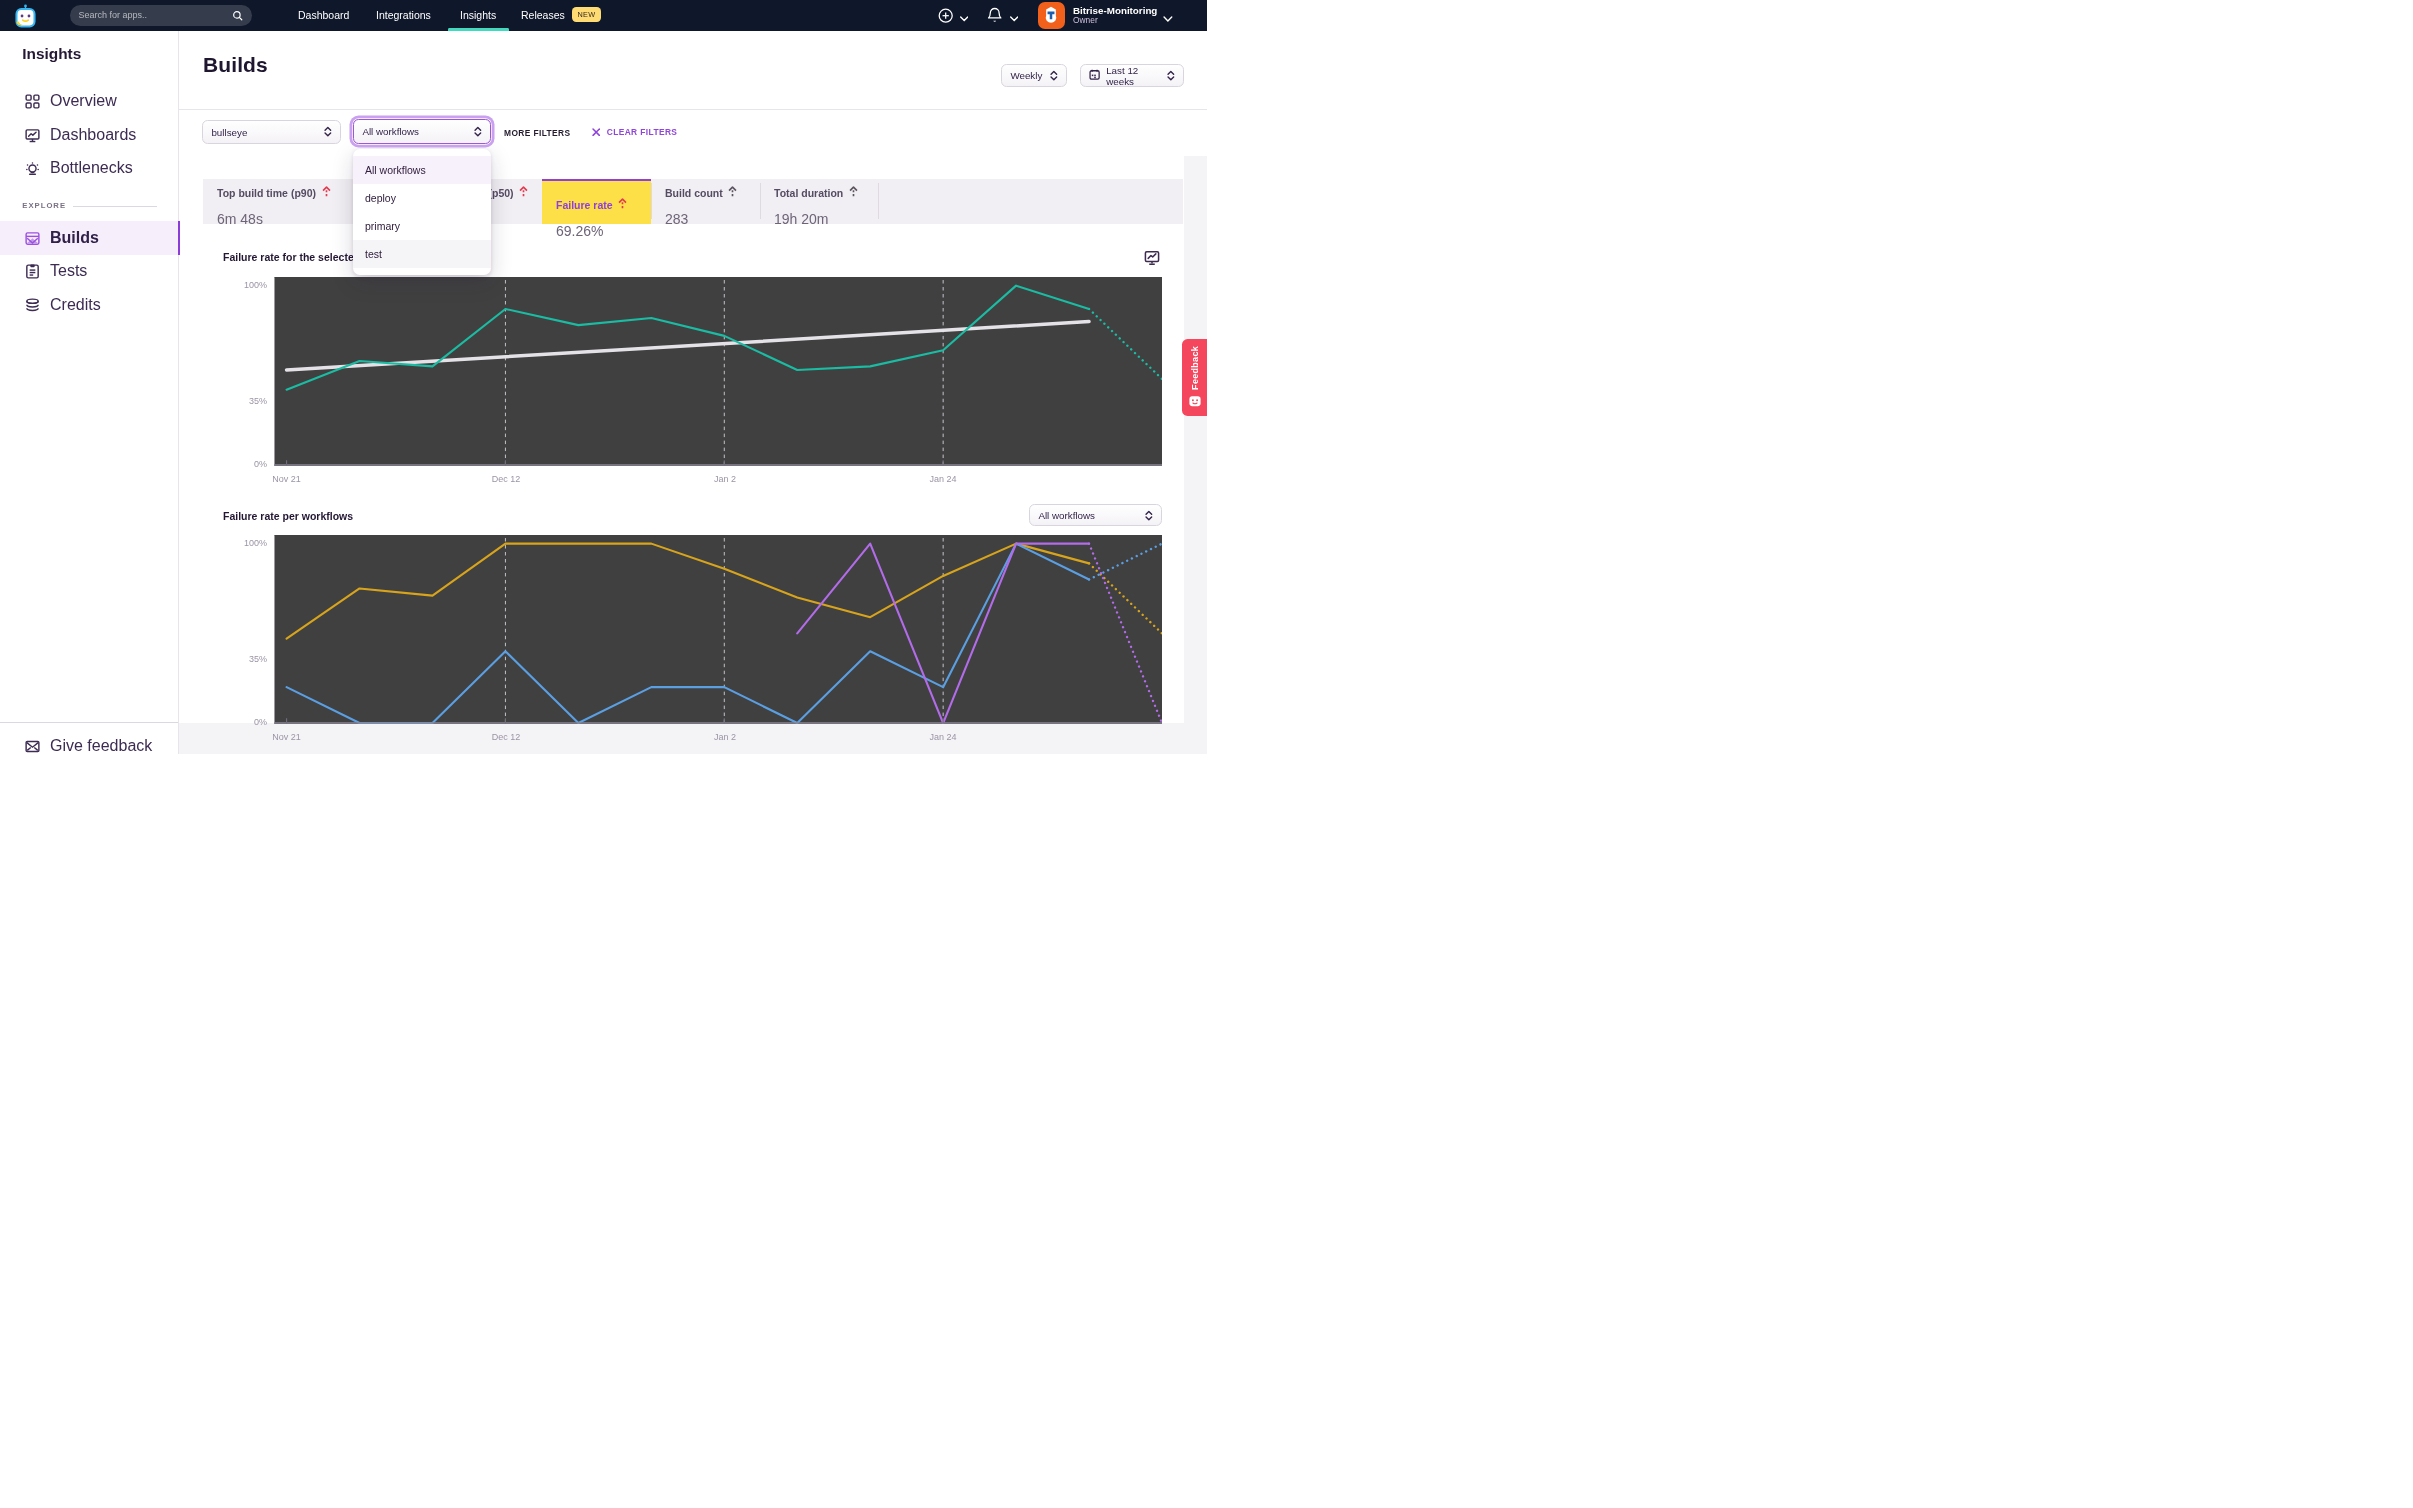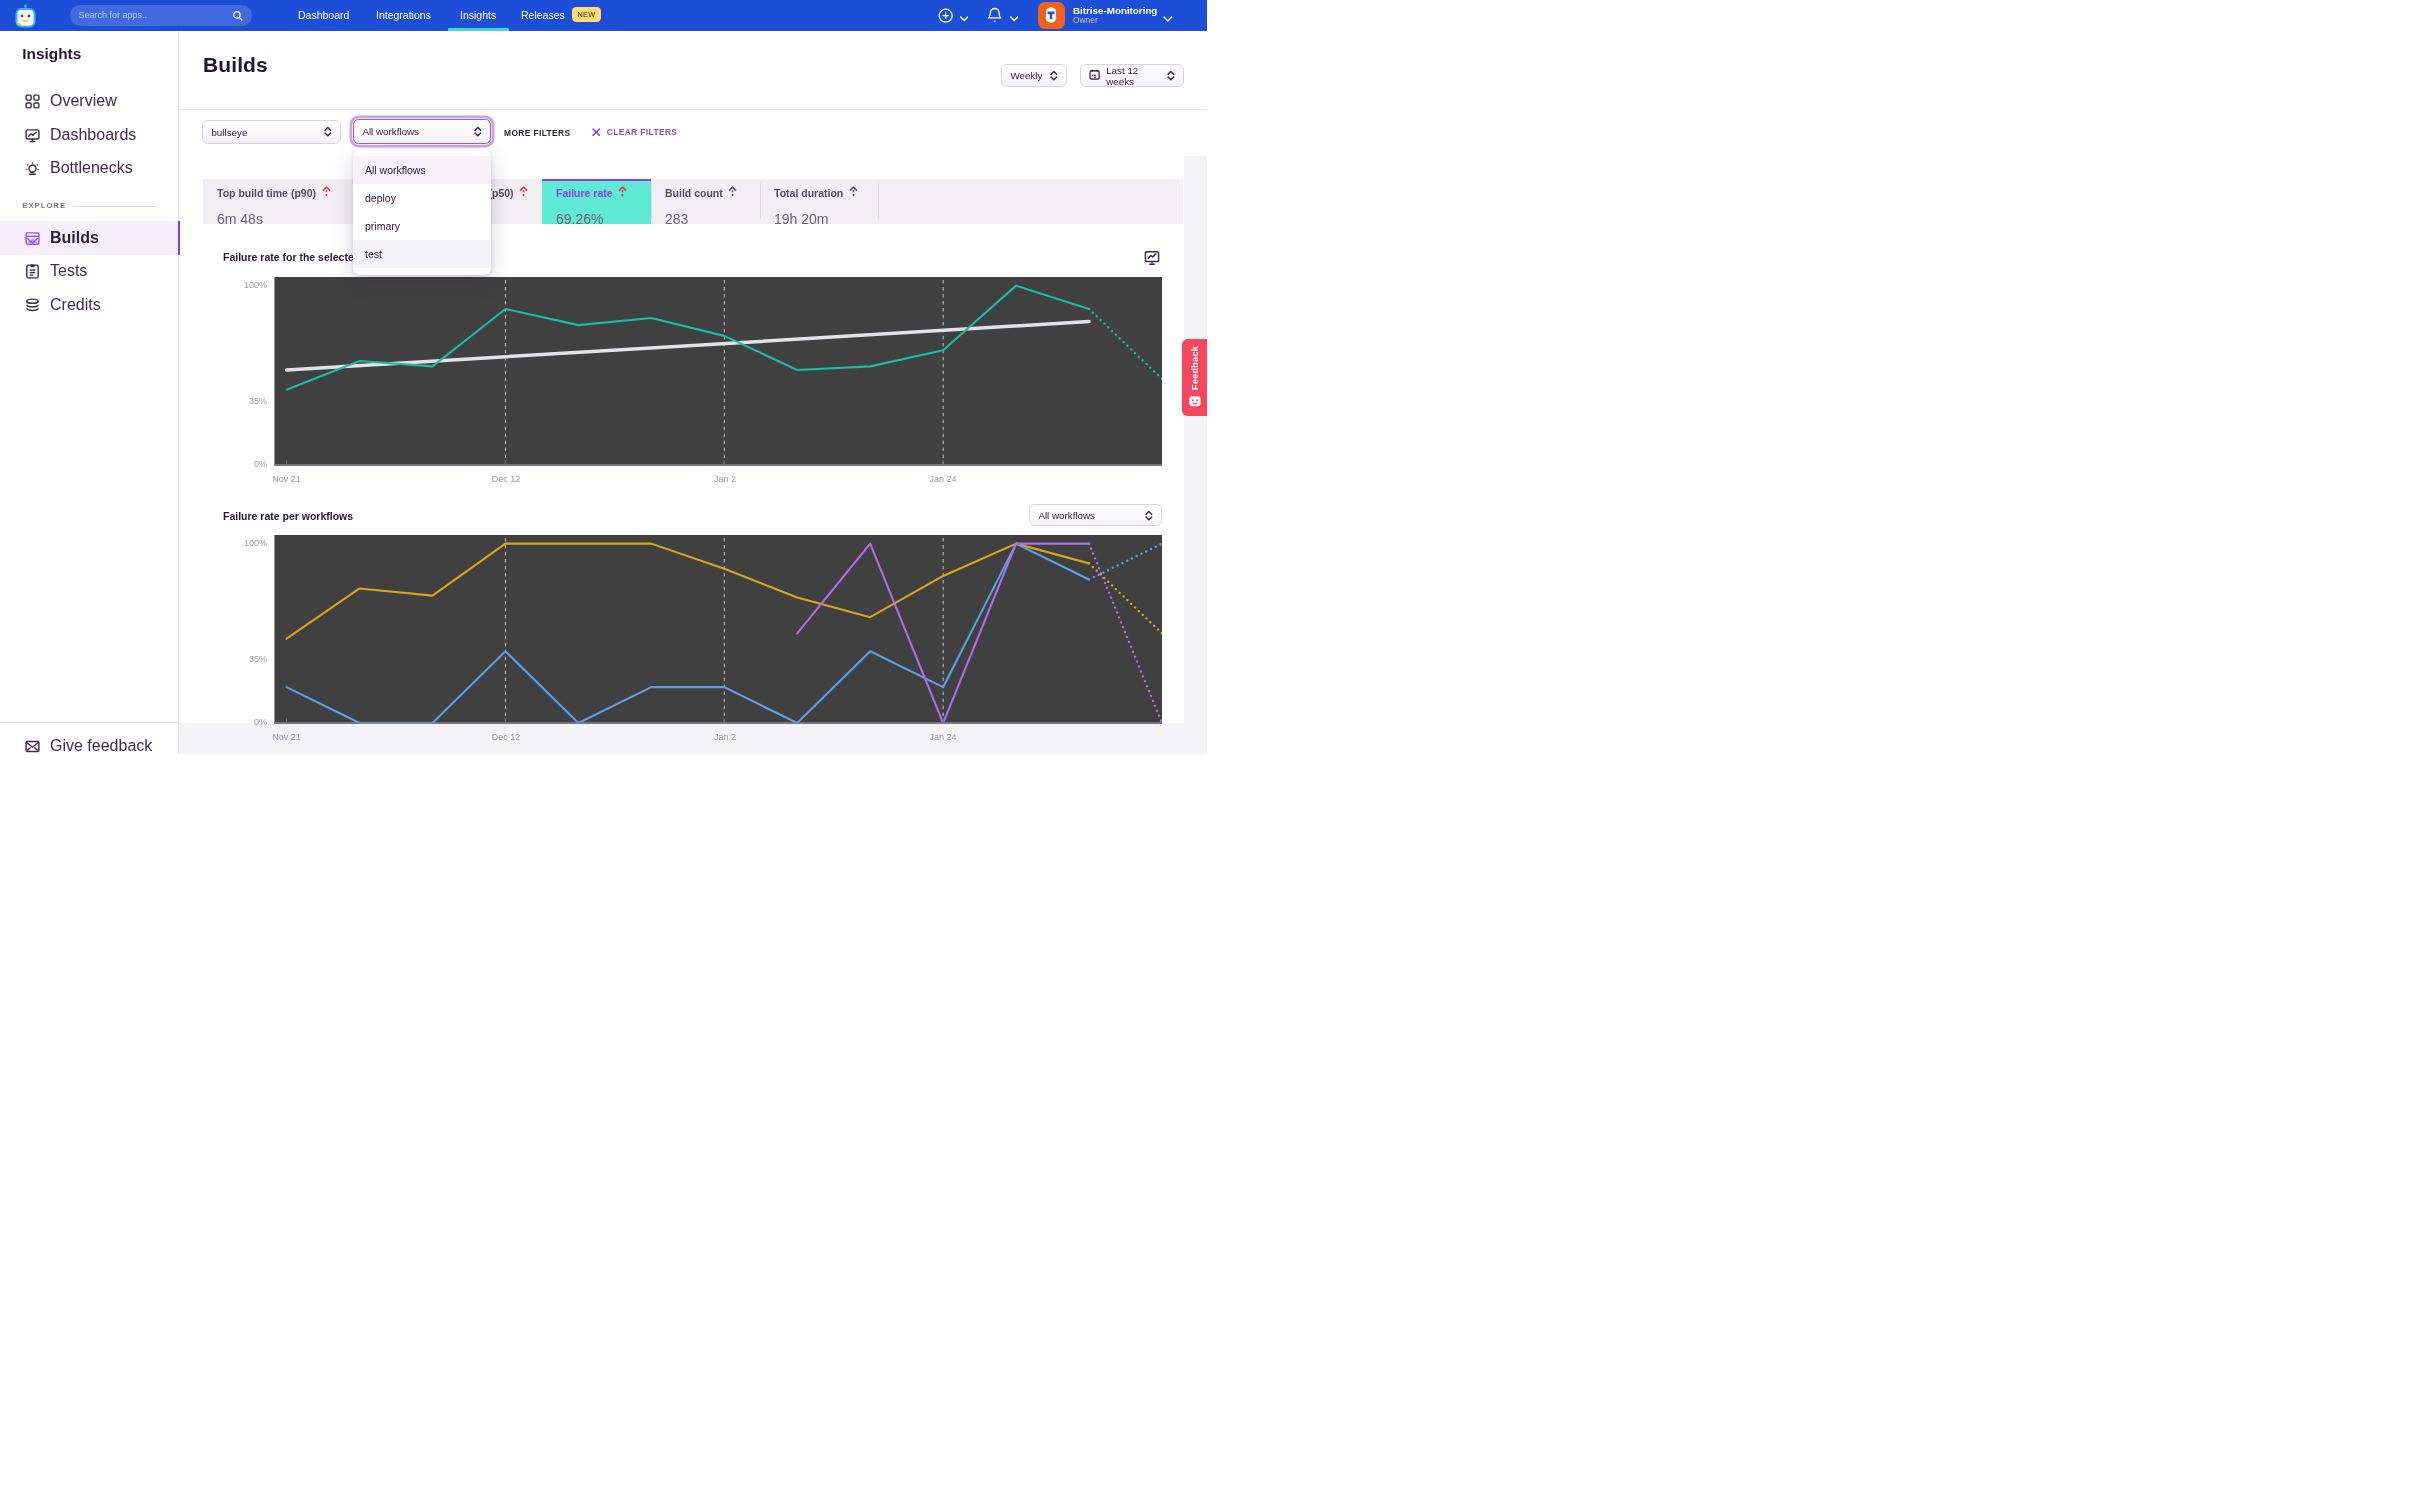--- a/index.html
+++ b/index.html
@@ -3,21 +3,21 @@
 <meta charset="utf-8">
 <style>
   html,body{margin:0;padding:0;}
   body{
     width:1207px;height:754px;position:relative;overflow:hidden;
     font-family:"Liberation Sans","DejaVu Sans",sans-serif;
     background:#ffffff;color:#3c2b52;
   }
   .abs{position:absolute;}
   
-  .topnav{left:0;top:0;width:1207px;height:31px;background:#1d4ed8;z-index:40;}
+  .topnav{left:0;top:0;width:1207px;height:31px;background:#0f172a;z-index:40;}
   .navlink{color:#fff;font-size:10.5px;line-height:31px;cursor:pointer;}
   .nav-underline{background:#43d9be;height:2.8px;border-radius:1.4px 1.4px 0 0;}
   .searchpill{background:rgba(255,255,255,.16);border-radius:11.2px;height:21px;top:4.9px;
     display:flex;align-items:center;padding:0 8.4px;color:rgba(255,255,255,.62);font-size:9px;}
   .newbadge{background:#ffdc73;color:#33281b;font-size:7.3px;font-weight:normal;
     border-radius:4.2px;padding:2.8px 5.6px;letter-spacing:0.2px;}
   .acct-name{color:#fff;font-weight:bold;font-size:9.8px;line-height:11.2px;}
   .acct-role{color:#cdbfdd;font-size:8.4px;line-height:9.8px;}
   .avatar{width:26.5px;height:26.5px;border-radius:7px;background:#f2611b;display:flex;align-items:center;justify-content:center;}
   
@@ -38,21 +38,21 @@
   .select.focused{border:0.7px solid #9c59d6;box-shadow:0 0 0 0.7px #ffffff,0 0 0 3.5px #c9a1ee;}
   .linklabel{font-size:8.4px;font-weight:bold;letter-spacing:0.4px;color:#241c2e;cursor:pointer;}
   .purplelink{font-size:8.4px;font-weight:bold;letter-spacing:0.4px;color:#8f45d8;cursor:pointer;}
   .divider{background:#e7e4ea;height:0.7px;}
   
   .tabstrip{left:203px;top:179px;width:980px;height:45px;background:#f1eff3;z-index:5;}
   .mtab{position:absolute;top:0;height:45px;box-sizing:border-box;padding:7px 0 0 14px;cursor:pointer;}
   .mtab .row1{display:flex;align-items:center;gap:5.6px;}
   .mtab .lbl{font-size:10.5px;font-weight:bold;color:#554b63;white-space:nowrap;}
   .mtab .val{font-size:14px;color:#6e6477;margin-top:10px;}
-  .mtab.active{background:#5eead4;border-top:2.8px solid #8e3fde;padding-top:5px;}
+  .mtab.active{background:#fde047;border-top:2.8px solid #8e3fde;padding-top:17px;}
   .mtab.active .lbl{color:#8e3fde;}
   .tabsep{position:absolute;top:4.2px;width:0.7px;height:36px;background:#dfdae2;}
   
   .card{left:203px;top:156px;width:980px;height:566px;background:#ffffff;z-index:1;}
   .gutter{background:#f4f3f6;}
   .charttitle{font-size:10.5px;font-weight:bold;color:#231733;}
   .plotbox{position:absolute;background:#404040;}
   .plotbox svg{display:block;}
   .ylab{position:absolute;right:100%;padding-right:7px;width:32px;text-align:right;
     font-size:9px;color:#9b94a5;}

